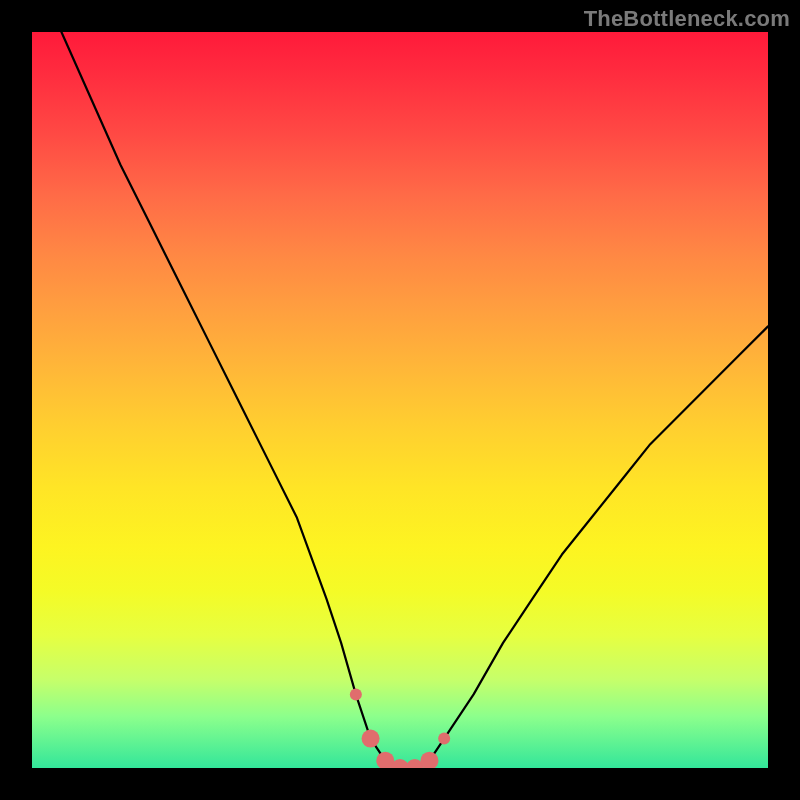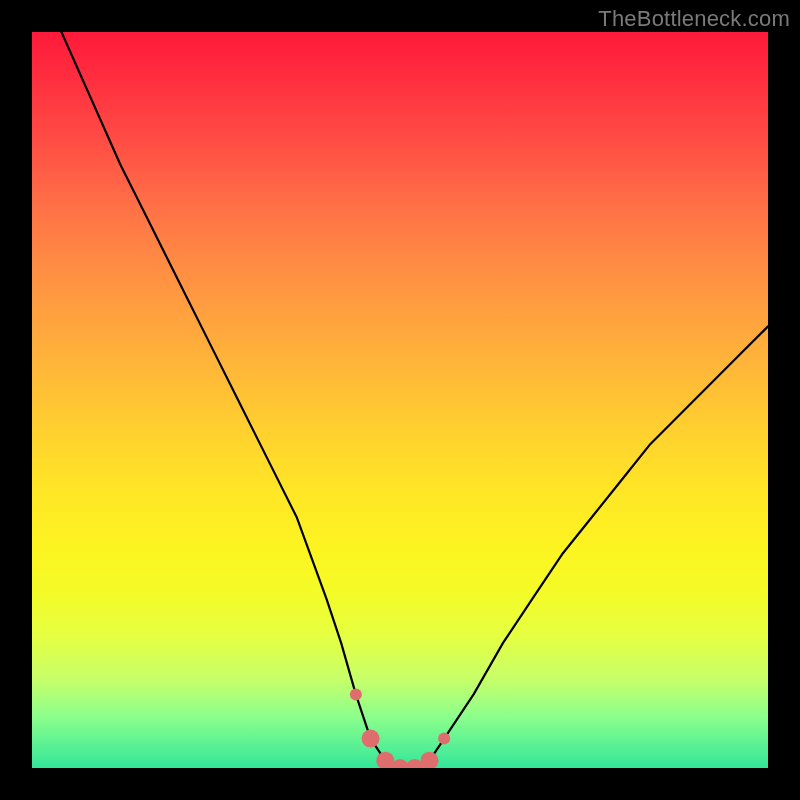--- a/index.html
+++ b/index.html
@@ -52,21 +52,21 @@
   .curve {
     position: absolute;
     inset: 0;
   }
   .watermark {
     position: absolute;
     top: 6px;
     right: 10px;
     color: #7a7a7a;
     font-size: 22px;
-    font-weight: 400;
+    font-weight: 700;
     letter-spacing: 0.2px;
     user-select: none;
   }
 </style>
 </head>
 <body>
 
 <div class="frame">
 
   <div class="watermark">TheBottleneck.com</div>

